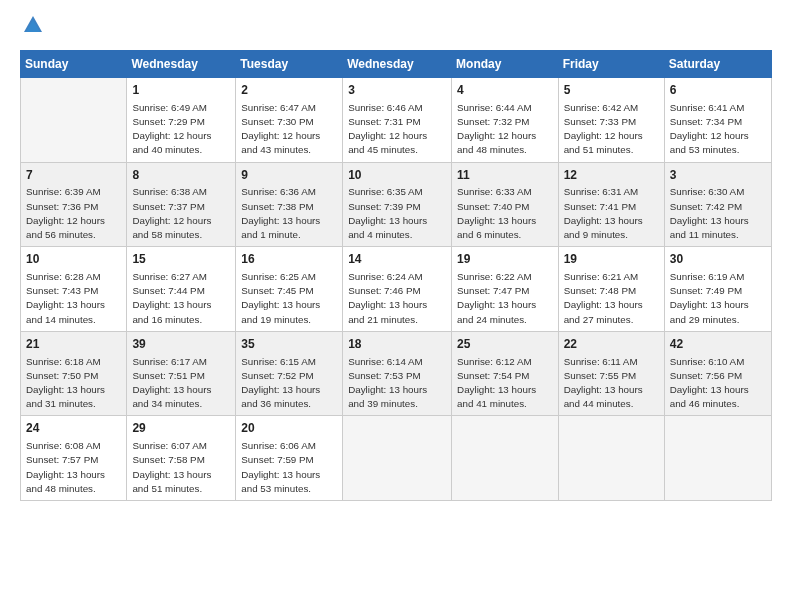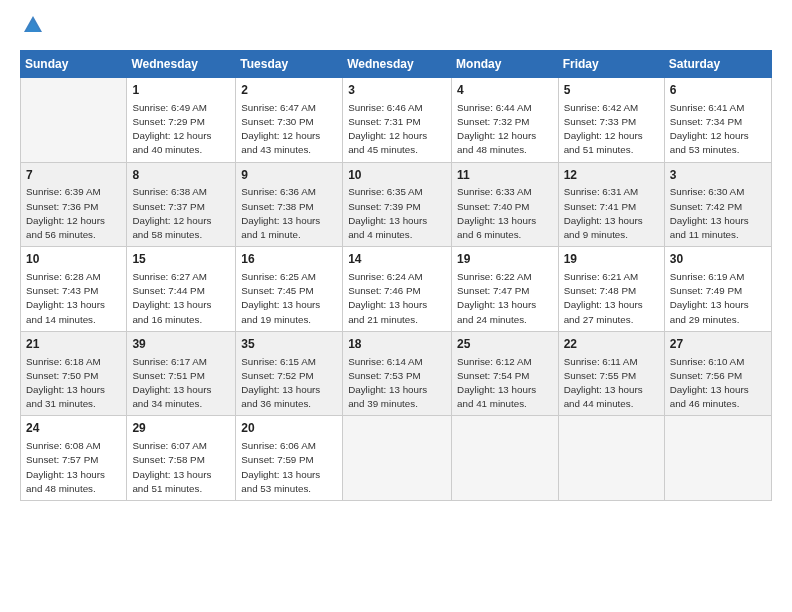--- a/index.html
+++ b/index.html
@@ -245,21 +245,21 @@
           </td>
           <td>
             <div class="day-num">25</div>
             <div class="cell-info">Sunrise: 6:12 AM<br>Sunset: 7:54 PM<br>Daylight: 13 hours<br>and 41 minutes.</div>
           </td>
           <td>
             <div class="day-num">22</div>
             <div class="cell-info">Sunrise: 6:11 AM<br>Sunset: 7:55 PM<br>Daylight: 13 hours<br>and 44 minutes.</div>
           </td>
           <td>
-            <div class="day-num">27</div>
+            <div class="day-num">42</div>
             <div class="cell-info">Sunrise: 6:10 AM<br>Sunset: 7:56 PM<br>Daylight: 13 hours<br>and 46 minutes.</div>
           </td>
         </tr>
         <tr class="row-white">
           <td>
             <div class="day-num">24</div>
             <div class="cell-info">Sunrise: 6:08 AM<br>Sunset: 7:57 PM<br>Daylight: 13 hours<br>and 48 minutes.</div>
           </td>
           <td>
             <div class="day-num">29</div>

